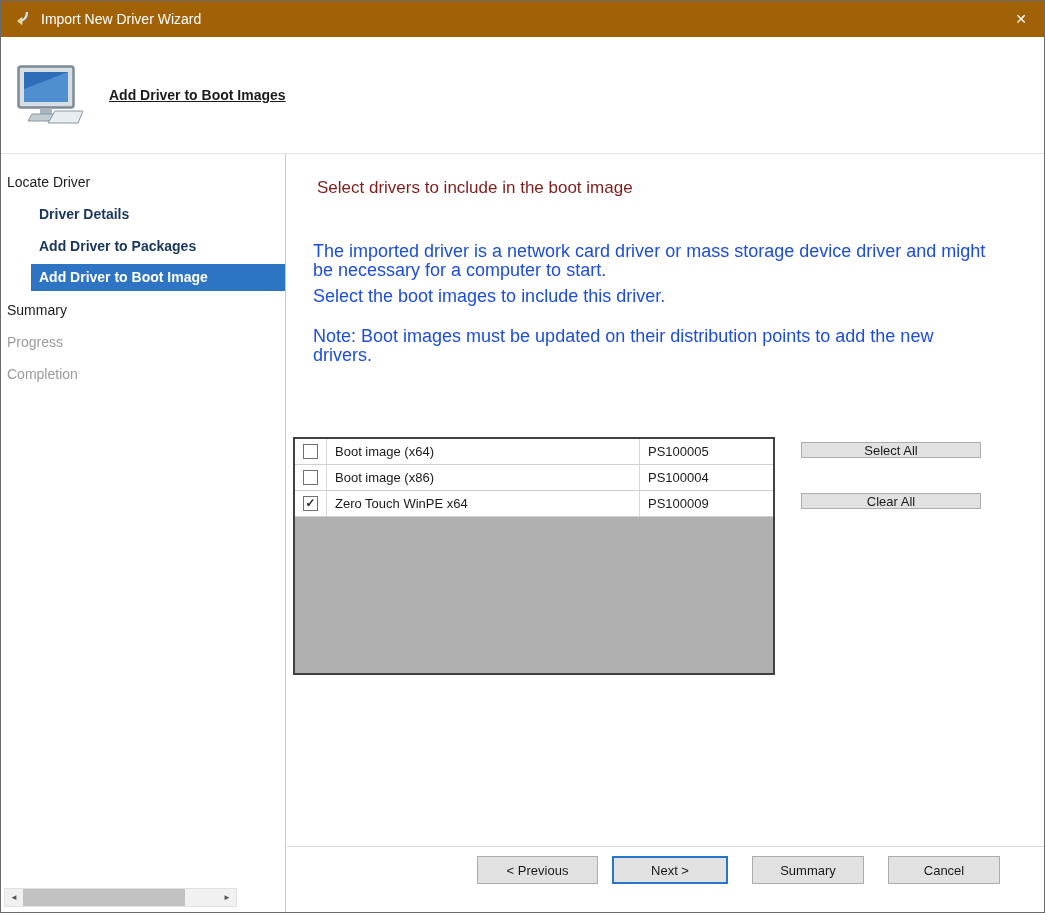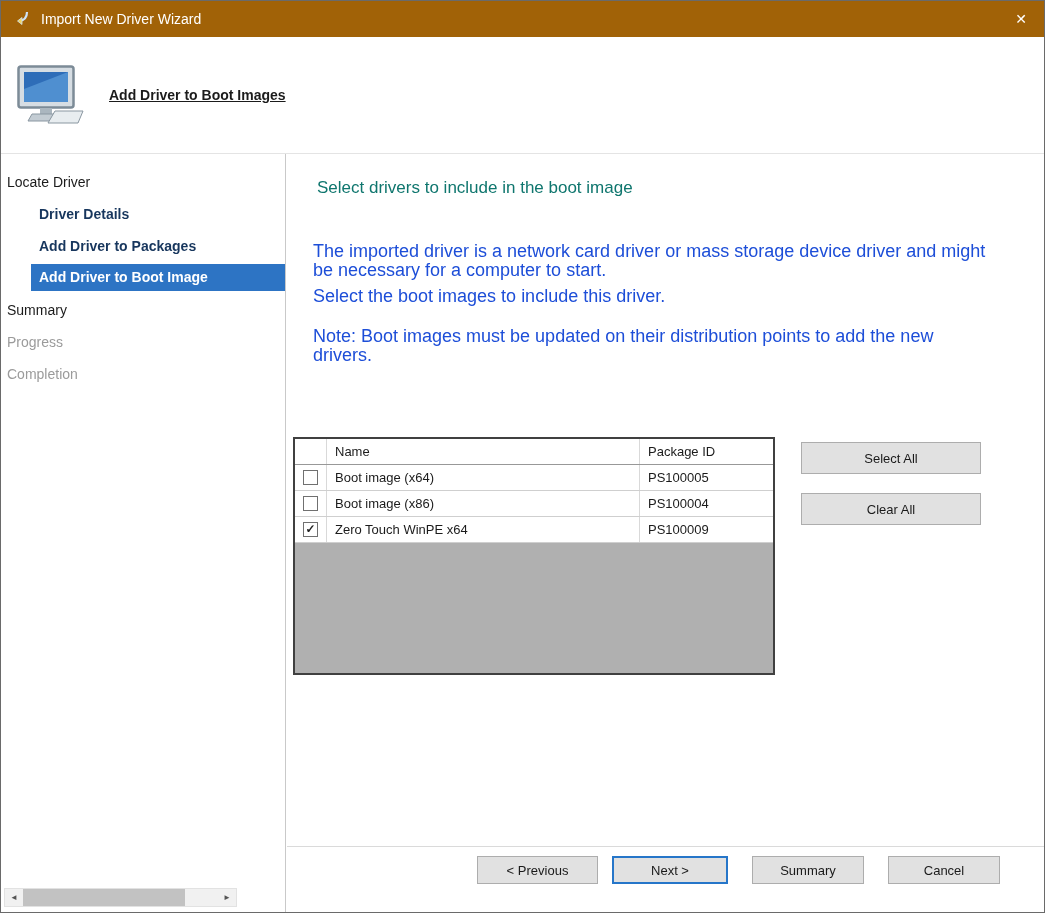--- a/index.html
+++ b/index.html
@@ -50,21 +50,21 @@
   .hscroll {
     position:absolute; left:3px; bottom:5px; width:233px; height:19px;
     display:flex; align-items:center; background:#f1f1f1; border:1px solid #e2e2e2;
   }
   .sb-btn { width:18px; height:17px; font-size:8px; line-height:17px; text-align:center; color:#555; cursor:pointer; }
   .sb-track { flex:1; height:17px; position:relative; }
   .sb-thumb { position:absolute; left:0; top:0; height:17px; width:162px; background:#c2c2c2; cursor:pointer; }
 
   .main { position:absolute; left:286px; top:0; right:0; bottom:0; background:#fff; }
 
-  .heading { position:absolute; left:30px; top:24px; font-size:17px; font-weight:normal; color:#0f766e; }
+  .heading { position:absolute; left:30px; top:24px; font-size:17px; font-weight:normal; color:#7f1d1d; }
   .para { position:absolute; left:26px; width:676px; font-size:18px; line-height:19px; color:#1d4ed8; }
   .p1 { top:88px; }
   .p2 { top:133px; }
   .p3 { top:173px; }
 
   
   .table {
     position:absolute; left:6px; top:283px; width:482px; height:238px;
     border:2px solid #404040; background:#b0b0b0; display:flex; flex-direction:column;
   }
@@ -82,21 +82,21 @@
     width:15px; height:15px; background:#fff; border:1px solid #707070;
     display:inline-flex; align-items:center; justify-content:center;
     font-size:12px; font-weight:bold; color:#222; cursor:pointer;
   }
 
   
   .btn {
     background:#e1e1e1; border:1px solid #adadad; font-family:inherit;
     font-size:13px; color:#1a1a1a; cursor:pointer;
   }
-  .side-btn { position:absolute; left:514px; width:180px; height:32px; }
+  .side-btn { position:absolute; left:514px; width:180px; height:16px; }
   .btn-select-all { top:288px; }
   .btn-clear-all  { top:339px; }
 
   .footer-sep { position:absolute; left:0; right:0; top:692px; border-top:1px solid #dadada; }
   .footer-btns { position:absolute; top:702px; right:44px; display:flex; align-items:center; }
   .footer-btns .btn { height:28px; }
   .btn-previous { width:121px; }
   .btn-next     { width:116px; margin-left:14px; border:2px solid #2676c9; }
   .btn-summary  { width:112px; margin-left:24px; }
   .btn-cancel   { width:112px; margin-left:24px; }
@@ -152,25 +152,20 @@
     </div>
 
     <div class="main">
       <h1 class="heading">Select drivers to include in the boot image</h1>
 
       <p class="para p1">The imported driver is a network card driver or mass storage device driver and might be necessary for a computer to start.</p>
       <p class="para p2">Select the boot images to include this driver.</p>
       <p class="para p3">Note: Boot images must be updated on their distribution points to add the new drivers.</p>
 
       <div class="table">
-        <div class="t-head">
-          <div class="t-cell c-check"></div>
-          <div class="t-cell c-name">Name</div>
-          <div class="t-cell c-id">Package ID</div>
-        </div>
 
         <div class="t-row">
           <div class="t-cell c-check">
             <span class="checkbox"></span>
           </div>
           <div class="t-cell c-name">Boot image (x64)</div>
           <div class="t-cell c-id">PS100005</div>
         </div>
 
         <div class="t-row">

